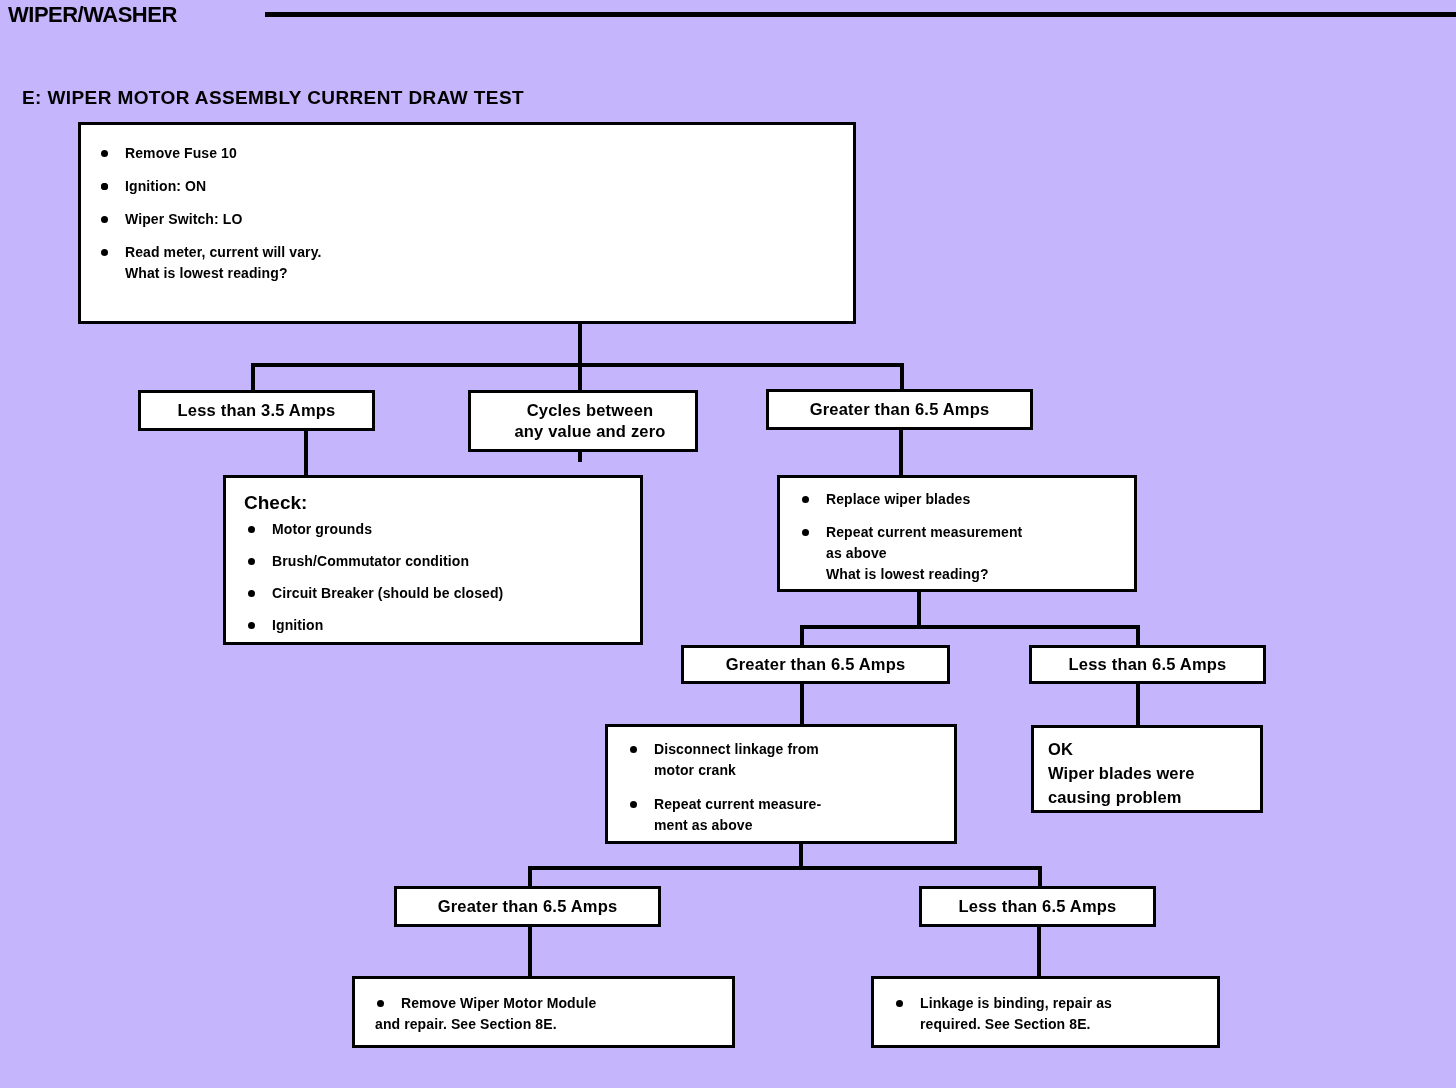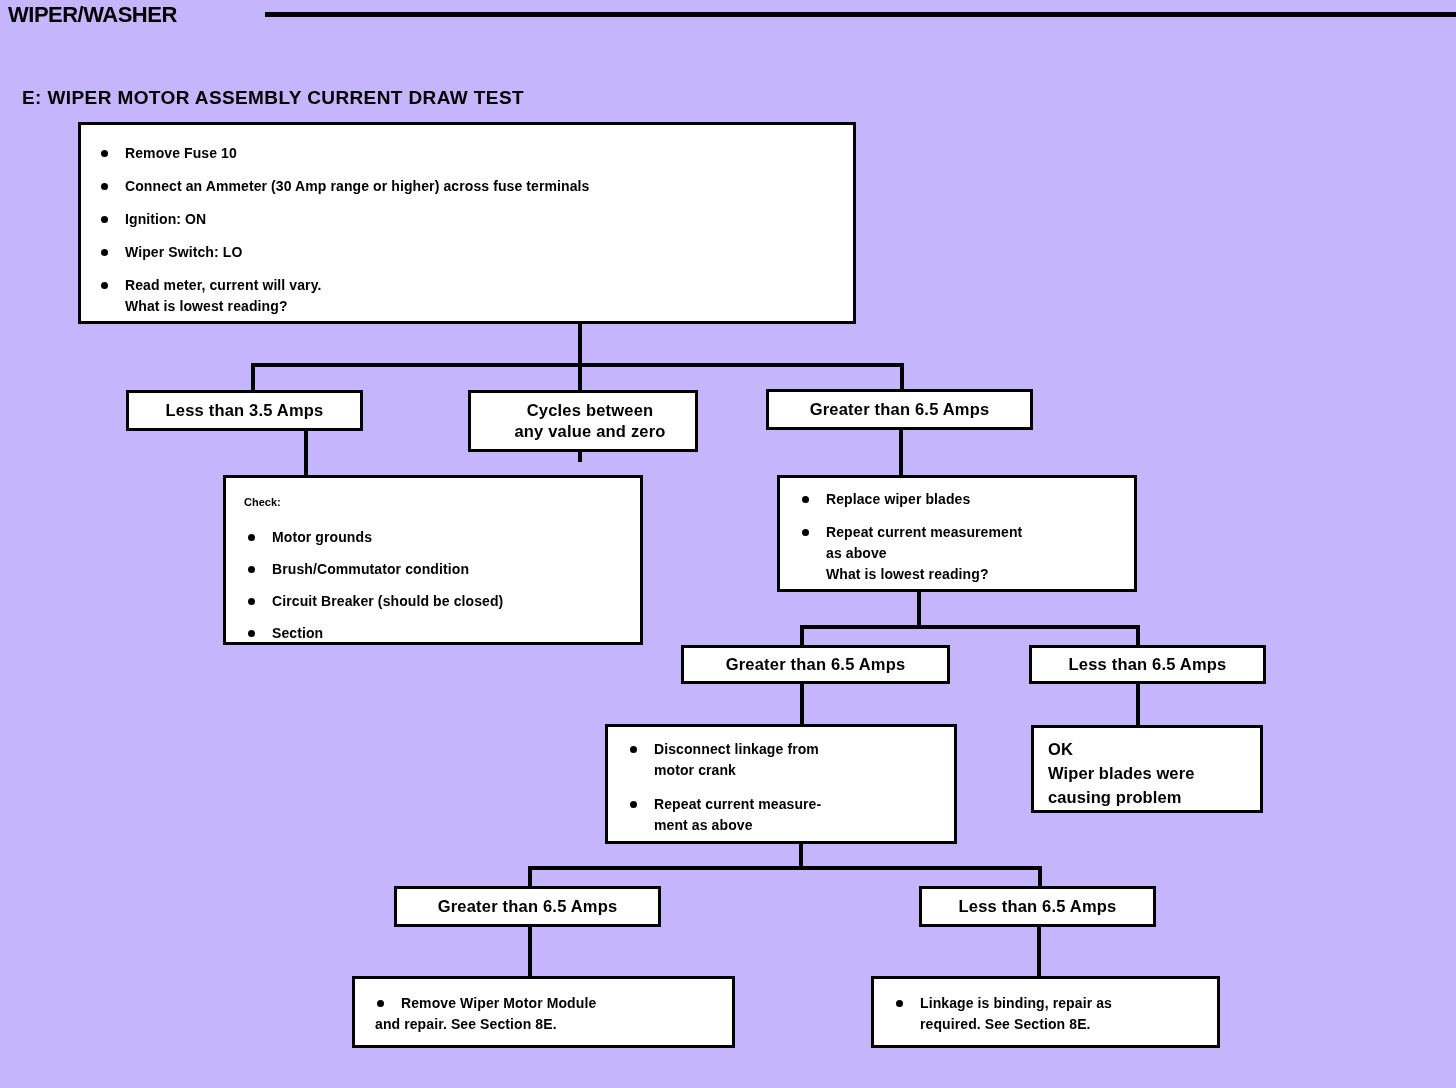--- a/index.html
+++ b/index.html
@@ -102,21 +102,21 @@
   }
 
   .plain-lines div {
     font-size: 16.5px;
     font-weight: bold;
     line-height: 24px;
     letter-spacing: 0.1px;
   }
 
   .heading-line {
-    font-size: 11px;
+    font-size: 19px;
     font-weight: bold;
     line-height: 21px;
   }
 
   
   .conn-v {
     position: absolute;
     width: 4px;
     background: #000000;
     z-index: 1;
@@ -139,21 +139,20 @@
   <div class="section-title">E:  WIPER MOTOR ASSEMBLY CURRENT DRAW TEST</div>
 
   <div class="node" style="left:78px; top:122px; width:778px; height:202px;">
     <ul class="bullets" style="padding:18px 0 0 18px;">
       <li style="margin-bottom:12px;">
         <span class="bullet-dot"></span>
         <span>Remove Fuse 10</span>
       </li>
       <li style="margin-bottom:12px;">
         <span class="bullet-dot"></span>
-        <span>Connect an Ammeter (30 Amp range or higher) across fuse terminals</span>
       </li>
       <li style="margin-bottom:12px;">
         <span class="bullet-dot"></span>
         <span>Ignition: ON</span>
       </li>
       <li style="margin-bottom:12px;">
         <span class="bullet-dot"></span>
         <span>Wiper Switch: LO</span>
       </li>
       <li>
@@ -163,21 +162,21 @@
       </li>
     </ul>
   </div>
 
   <div class="conn-v" style="left:578px; top:324px; height:41px;"></div>
   <div class="conn-h" style="left:251px; top:363px; width:653px;"></div>
   <div class="conn-v" style="left:251px; top:363px; height:29px;"></div>
   <div class="conn-v" style="left:578px; top:363px; height:29px;"></div>
   <div class="conn-v" style="left:900px; top:363px; height:29px;"></div>
 
-  <div class="node label-node" style="left:126px; top:390px; width:237px; height:41px;">
+  <div class="node label-node" style="left:138px; top:390px; width:237px; height:41px;">
     <span class="txt">Less than 3.5 Amps</span>
   </div>
 
   <div class="node label-node" style="left:468px; top:390px; width:230px; height:62px;">
     <span class="txt left-align" style="padding-left:14px;">
       <span>Cycles between</span><br>
       <span>any value and zero</span>
     </span>
   </div>
 
@@ -188,36 +187,36 @@
   <div class="conn-v" style="left:304px; top:431px; height:44px;"></div>
 
   <div class="conn-v" style="left:578px; top:452px; height:10px;"></div>
 
   <div class="conn-v" style="left:899px; top:430px; height:45px;"></div>
 
   <div class="node" style="left:223px; top:475px; width:420px; height:170px;">
     <div style="padding:14px 0 0 18px;">
       <span class="heading-line">Check:</span>
     </div>
-    <ul class="bullets" style="padding:6px 0 0 20px;margin-top:8px;">
+    <ul class="bullets" style="padding:6px 0 0 20px;">
       <li style="margin-bottom:11px;">
         <span class="bullet-dot"></span>
         <span>Motor grounds</span>
       </li>
       <li style="margin-bottom:11px;">
         <span class="bullet-dot"></span>
         <span>Brush/Commutator condition</span>
       </li>
       <li style="margin-bottom:11px;">
         <span class="bullet-dot"></span>
         <span>Circuit Breaker (should be closed)</span>
       </li>
       <li>
         <span class="bullet-dot"></span>
-        <span>Section</span>
+        <span>Ignition</span>
       </li>
     </ul>
   </div>
 
   <div class="node" style="left:777px; top:475px; width:360px; height:117px;">
     <ul class="bullets" style="padding:11px 0 0 20px;">
       <li style="margin-bottom:12px;">
         <span class="bullet-dot"></span>
         <span>Replace wiper blades</span>
       </li>

